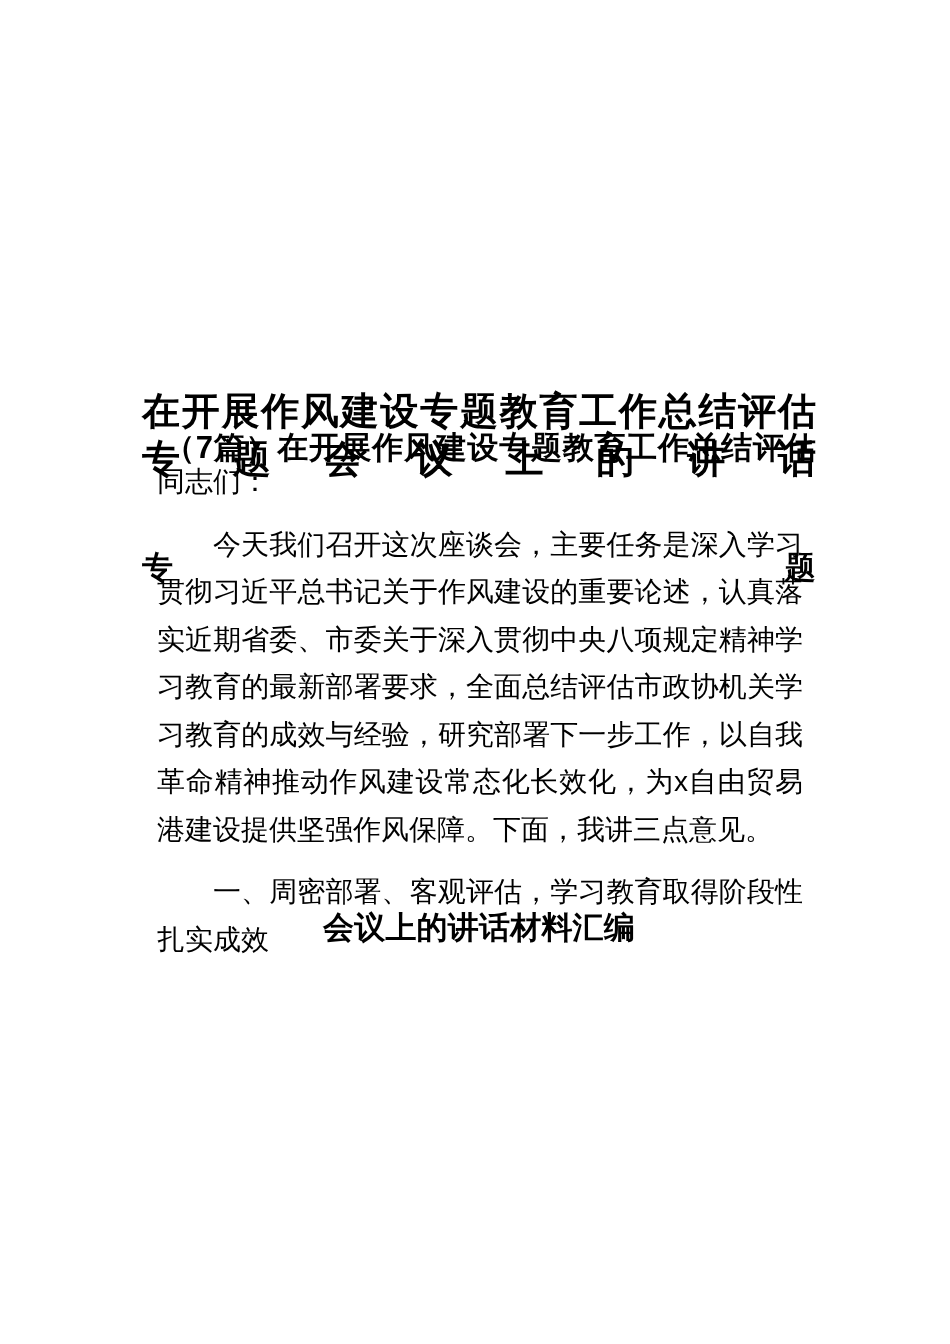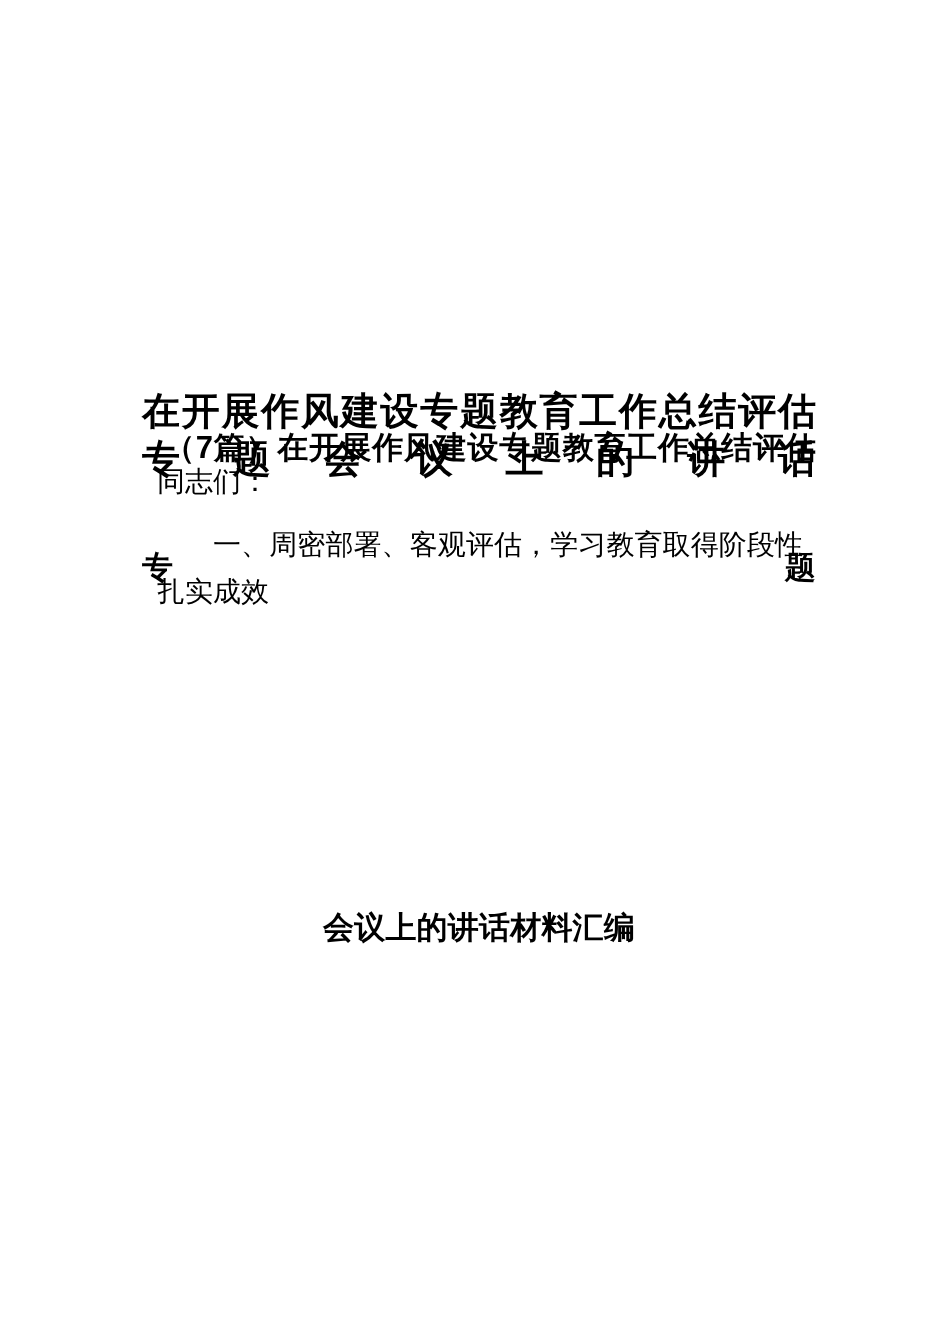--- a/index.html
+++ b/index.html
@@ -97,16 +97,17 @@
 
   <div class="doc-title">
     <span class="title-line-1">（7篇）在开展作风建设专题教育工作总结评估专题</span>
     <span class="title-line-2">会议上的讲话材料汇编</span>
   </div>
 
   <div class="speech-heading">在开展作风建设专题教育工作总结评估专题会议上的讲话</div>
 
   <div class="body-flow">
     <p class="p-flush">同志们：</p>
+    <p class="p-indent">今天我们召开这次座谈会，主要任务是深入学习贯彻习近平总书记关于作风建设的重要论述，认真落实近期省委、市委关于深入贯彻中央八项规定精神学习教育的最新部署要求，全面总结评估市政协机关学习教育的成效与经验，研究部署下一步工作，以自我革命精神推动作风建设常态化长效化，为x自由贸易港建设提供坚强作风保障。下面，我讲三点意见。</p>
     <p class="p-indent">一、周密部署、客观评估，学习教育取得阶段性扎实成效</p>
   </div>
 
 </div>
 
 </body></html>

